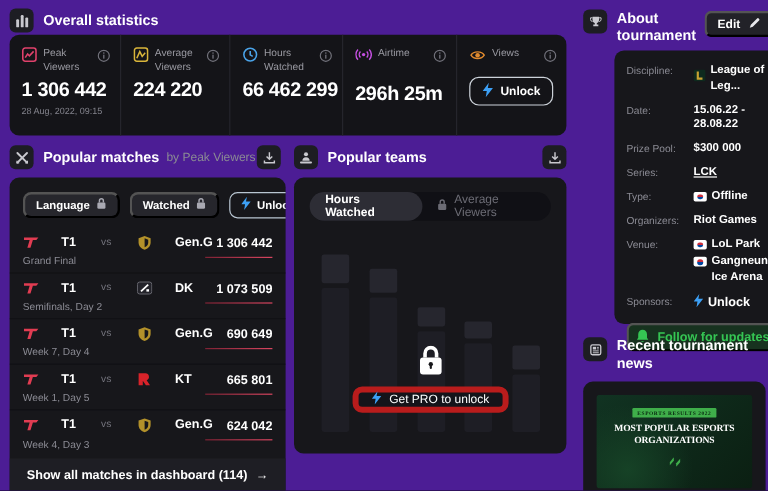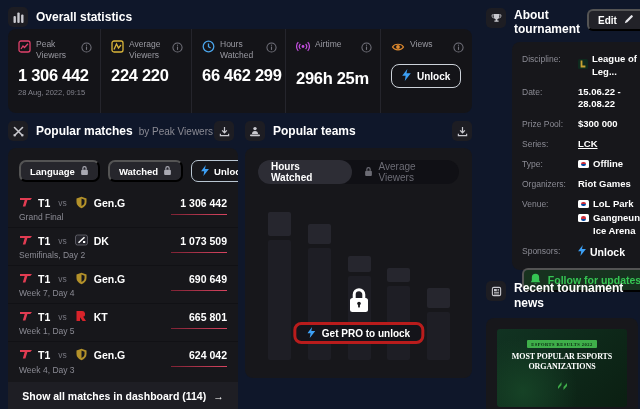--- a/index.html
+++ b/index.html
@@ -1,18 +1,18 @@
 <!DOCTYPE html>
 <html><head>
 <meta charset="utf-8">
 <style>
   * { margin:0; padding:0; box-sizing:border-box; }
   html,body { background:#060609; }
   body { font-family:"Liberation Sans", sans-serif; color:#fff; }
-  .stage { position:relative; width:640px; height:409px; background:#0f172a; overflow:hidden;padding-left:40px; }
+  .stage { position:relative; width:640px; height:409px; background:#4c1d95; overflow:hidden;padding-left:40px; }
 
   
   .icon-box { position:absolute; width:20px; height:20px; background:#1d1d23; border-radius:5px;
               display:flex; align-items:center; justify-content:center; }
   .sec-title { position:absolute; font-size:12px; font-weight:bold; color:#fff; }
   .sub { color:#8b8b94; font-weight:normal; font-size:10px; }
 
   
   .stats-card { position:absolute; left:8px; top:29px; width:464px; height:84px;
                 background:#141418; border-radius:8px; display:flex; overflow:visible; }
@@ -33,21 +33,21 @@
   
   .matches-card { position:absolute; left:8px; top:148px; width:230px; height:261px;
                   background:#17171b; border-radius:8px 8px 0 0; overflow:hidden; }
   .filters { position:absolute; top:12px; left:11px; display:flex; gap:8px; }
   .pill { height:22px; display:flex; align-items:center; gap:5px; padding:0 9px;
           background:#26262c; border-radius:7px; font-size:9.5px; font-weight:bold; color:#fff; }
   .pill.unlock { background:transparent; border:1px solid #b9c6d2; }
   .m-rows { position:absolute; top:42px; left:0; right:0; }
   .m-row { position:relative; height:38px; padding:0 11px; border-bottom:1px solid #111115; }
   .m-row:last-child { border-bottom:none; }
-  .m-line { position:absolute; top:6px; left:11px; display:flex; align-items:center; gap:5px; }
+  .m-line { position:absolute; top:6px; left:11px; display:flex; gap:18px; }
   .m-name { font-size:10.5px; font-weight:bold; }
   .m-vs { font-size:8.5px; color:#75757e; margin:0 3px; }
   .m-stage { position:absolute; left:11px; bottom:5px; font-size:8.5px; color:#8b8b94; }
   .m-value { position:absolute; right:11px; top:7px; font-size:10.5px; font-weight:bold; }
   .m-spark { position:absolute; right:11px; top:24px; width:56px; height:1px;
              background:linear-gradient(90deg,#7e2234,#d84560); }
   .m-footer { position:absolute; left:0; right:0; bottom:0; height:27px; background:#1e1e24;
               display:flex; align-items:center; justify-content:center; gap:7px;
               font-size:10.5px; font-weight:bold; }
   .logo { width:14px; height:13px; display:inline-flex; }
@@ -61,22 +61,22 @@
                 display:flex; align-items:center; font-size:10px; font-weight:bold; color:#fff; }
   .tab-locked { display:flex; align-items:center; gap:6px; padding:0 12px;
                 font-size:10px; color:#6c6c75; }
   .t-chart { position:absolute; top:44px; left:0; right:0; bottom:0; }
   .t-bar { position:absolute; bottom:18px; width:23px; display:flex; flex-direction:column; gap:4px; }
   .t-cap { background:#26262e; border-radius:2px; }
   .t-body { background:#1e1e25; border-radius:2px; }
   .big-lock { position:absolute; top:96px; left:50%; transform:translateX(-50%); }
   .pro-btn { position:absolute; top:130px; left:50%; transform:translateX(-50%);
              height:22px; display:flex; align-items:center; gap:7px; padding:0 11px;
-             border:3px solid #b91c1c; border-radius:8px; background:#14141a;
-             font-size:10px; font-weight:bold; color:#fff; white-space:nowrap; }
+             border:5px solid #b91c1c; border-radius:8px; background:#14141a;
+             font-size:10px; font-weight:normal; color:#fff; white-space:nowrap; }
 
   
   .about-card { position:absolute; left:512px; top:42px; width:147px; height:228px;
                 background:#17171b; border-radius:8px; padding:11px 10px; }
   .a-row { display:flex; gap:4px; margin-bottom:7px; }
   .a-label { width:52px; flex:none; font-size:8.5px; color:#8b8b94; padding-top:1px; }
   .a-value { flex:1; font-size:9.5px; font-weight:bold; color:#fff; line-height:1.35; }
   .a-inline { display:flex; align-items:center; gap:4px; }
   .a-link { text-decoration:underline; }
   .kr-flag { width:11px; height:8px; flex:none; background:#fff; border-radius:1.5px;

